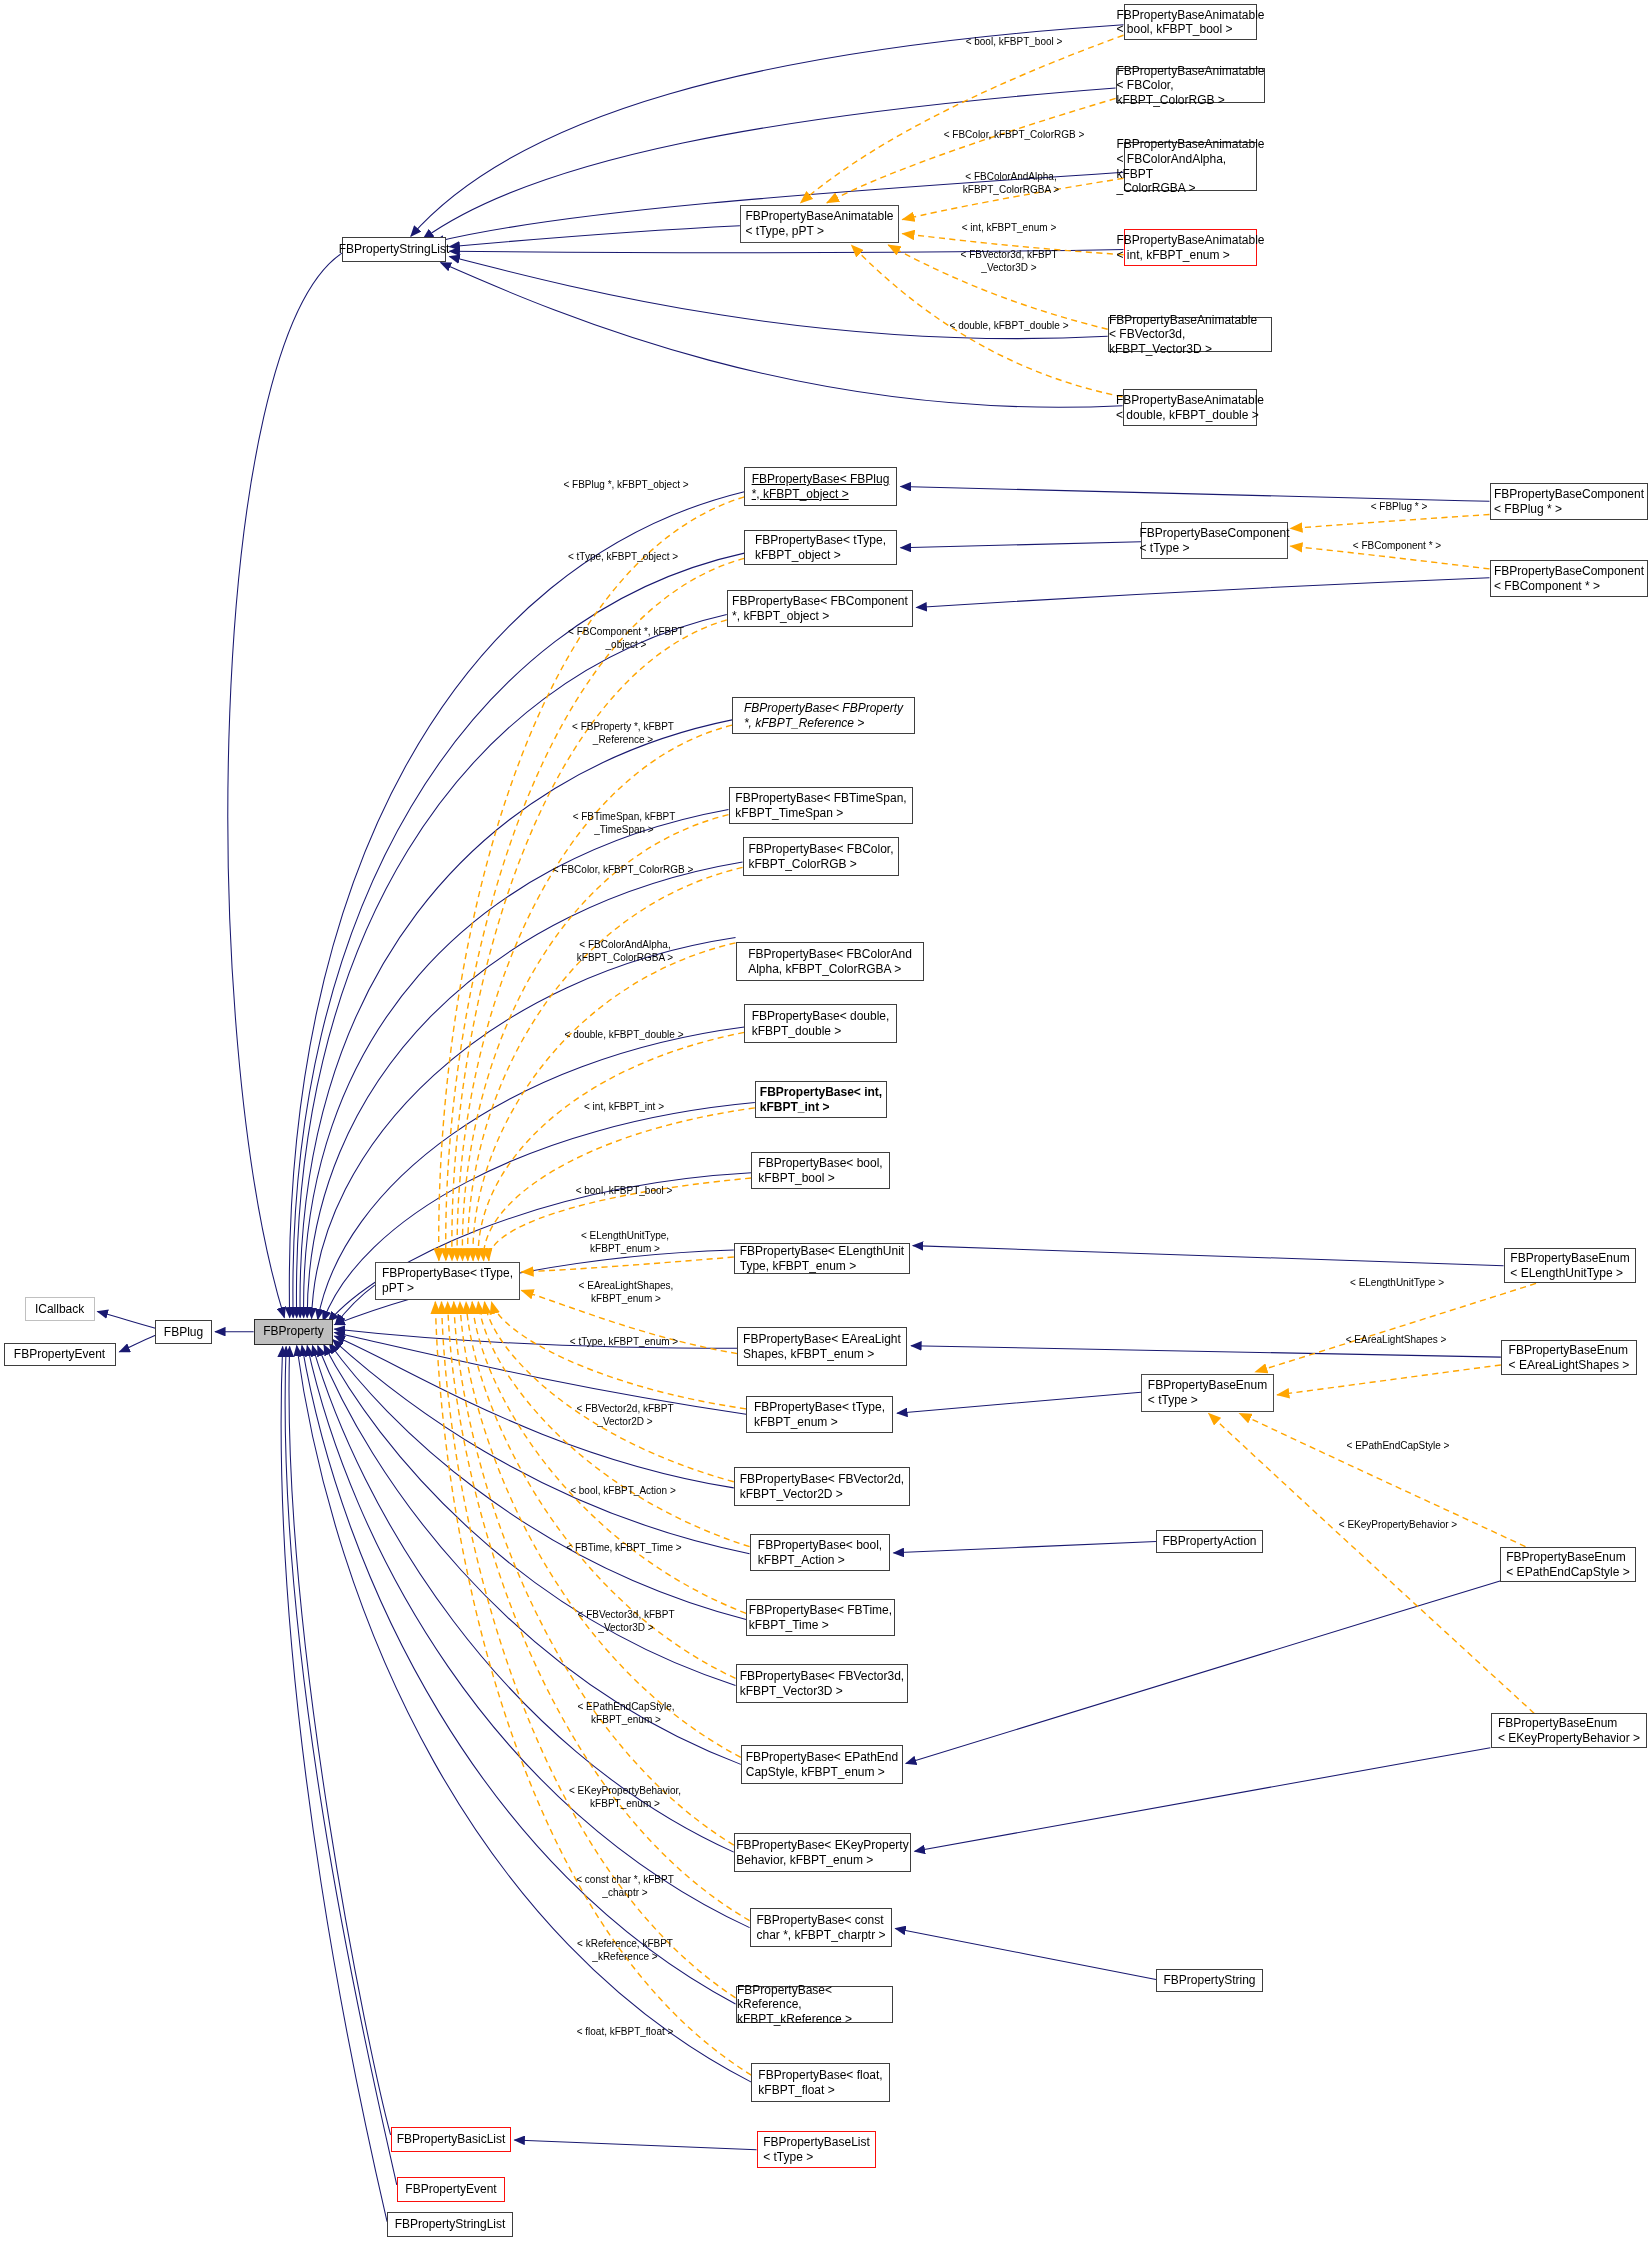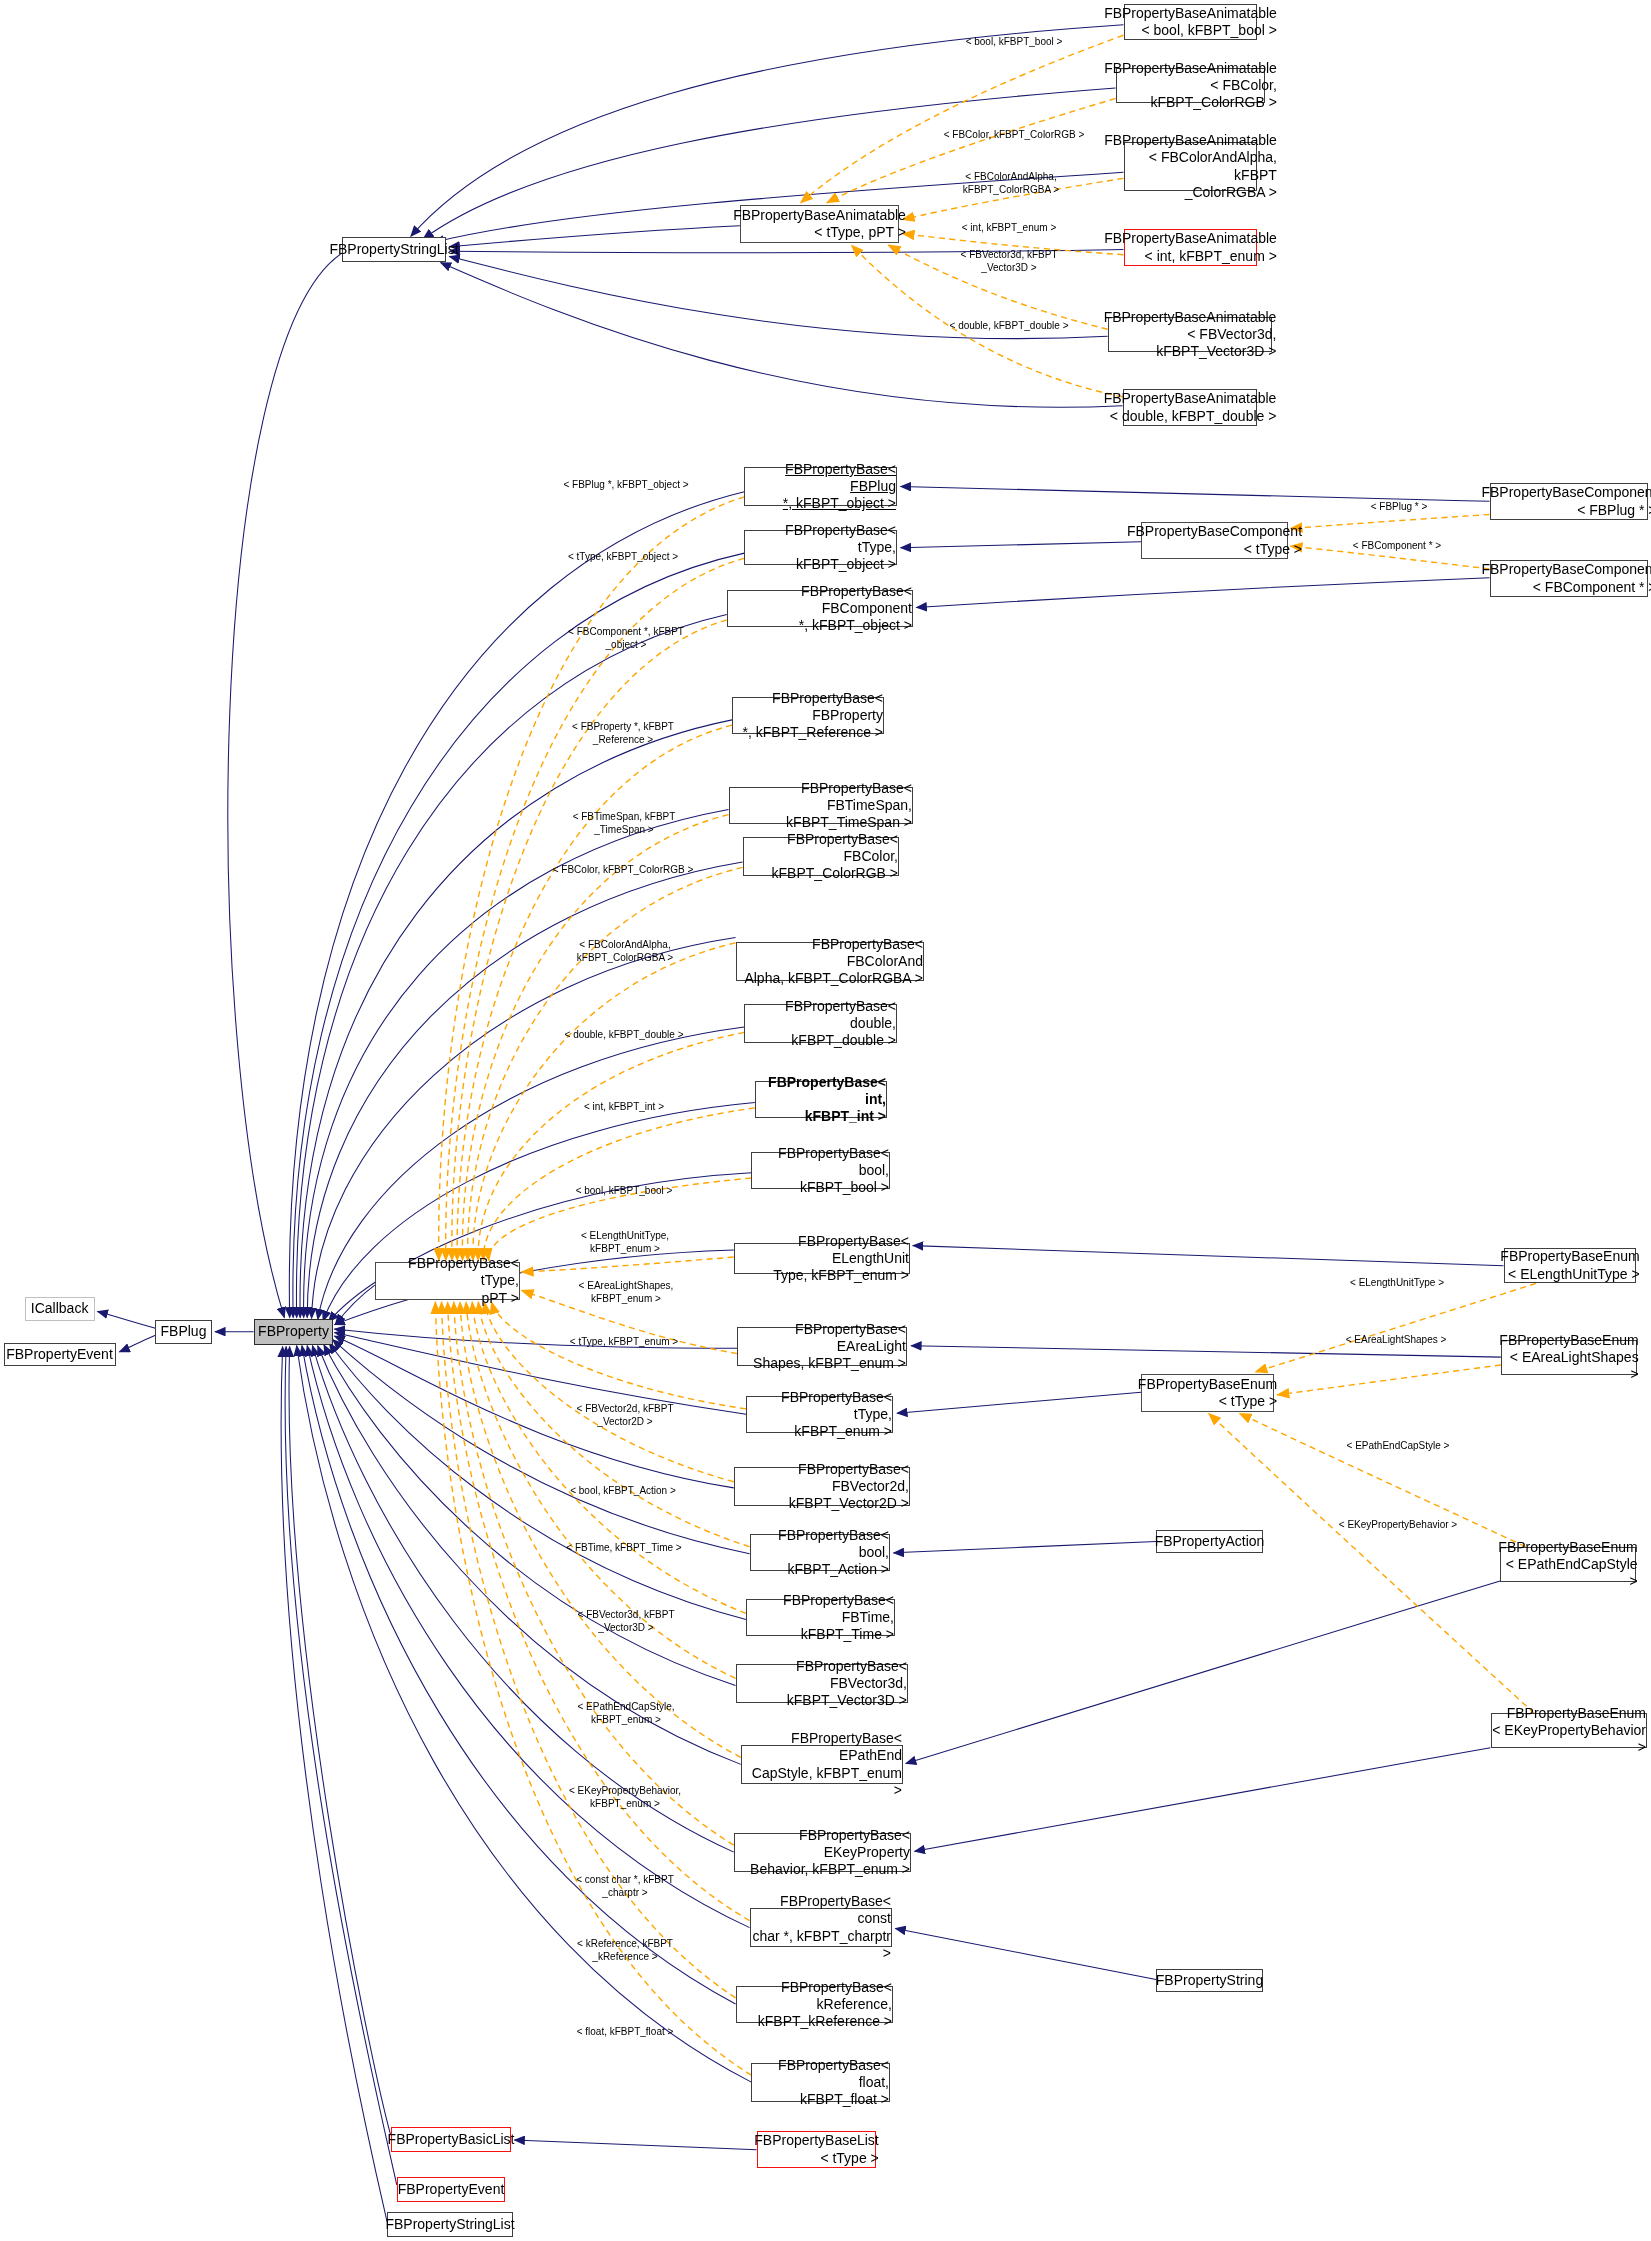--- a/index.html
+++ b/index.html
@@ -1,22 +1,22 @@
 <!DOCTYPE html>
 <html style="font-size:14px"><head>
 <meta charset="utf-8">
 <style>
   html,body{margin:0;padding:0;background:#ffffff;}
   .canvas{position:relative;width:1651px;height:2242px;background:#ffffff;overflow:hidden;
           font-family:"Liberation Sans",sans-serif;}
   #edge-layer{position:absolute;left:0;top:0;width:1651px;height:2242px;}
   #node-layer{position:absolute;left:0;top:0;width:1651px;height:2242px;}
   .node{position:absolute;box-sizing:border-box;background:#ffffff;border:1.3px solid #3e3e3e;
-        display:flex;align-items:center;justify-content:center;text-align:right;
-        font-size:14px;line-height:1.22;color:#000;white-space:pre-line;cursor:pointer;}
+        display:flex;align-items:center;justify-content:center;text-align:left;
+        font-size:12px;line-height:1.22;color:#000;white-space:pre-line;cursor:pointer;}
   .node.red{border-color:#fb0f0c;}
   .node.external{border:0.9px solid #c0c0c0;}
   .node.selected{background:#bfbfbf;border-width:1.8px;border-color:#2b2b2b;}
   .node.template{border-width:1.1px;border-color:#4a4a4a;}
   .edge-label{position:absolute;transform:translate(-50%,-50%);white-space:pre-line;
         text-align:center;font-size:10px;line-height:1.25;color:#000;background:transparent;}
   path.solid{fill:none;stroke:#191970;stroke-width:1.2px;}
   path.dashed{fill:none;stroke:#ffa500;stroke-width:1.6px;stroke-dasharray:7 5;}
 </style>
 </head>
@@ -137,21 +137,21 @@
       <div class="node normal" style="left: 1108px; top: 317px; width: 164px; height: 35px;">FBPropertyBaseAnimatable
 &lt; FBVector3d, kFBPT_Vector3D &gt;</div>
       <div class="node normal" style="left: 1123px; top: 389px; width: 134px; height: 37px;">FBPropertyBaseAnimatable
 &lt; double, kFBPT_double &gt;</div>
       <div class="node normal" style="left: 744px; top: 467px; width: 153px; height: 39px; text-decoration: underline;">FBPropertyBase&lt; FBPlug
 *, kFBPT_object &gt;</div>
       <div class="node normal" style="left: 744px; top: 530px; width: 153px; height: 35px;">FBPropertyBase&lt; tType,
 kFBPT_object &gt;</div>
       <div class="node normal" style="left: 727px; top: 590px; width: 186px; height: 37px;">FBPropertyBase&lt; FBComponent
 *, kFBPT_object &gt;</div>
-      <div class="node normal" style="left: 732px; top: 697px; width: 152px; height: 37px;">FBPropertyBase&lt; FBProperty
+      <div class="node normal" style="left: 732px; top: 697px; width: 183px; height: 37px; font-style: italic;">FBPropertyBase&lt; FBProperty
 *, kFBPT_Reference &gt;</div>
       <div class="node normal" style="left: 729px; top: 787px; width: 184px; height: 37px;">FBPropertyBase&lt; FBTimeSpan,
 kFBPT_TimeSpan &gt;</div>
       <div class="node normal" style="left: 743px; top: 837px; width: 156px; height: 39px;">FBPropertyBase&lt; FBColor,
 kFBPT_ColorRGB &gt;</div>
       <div class="node normal" style="left: 736px; top: 915px; width: 188px; height: 39px; margin-top: 27px;">FBPropertyBase&lt; FBColorAnd
 Alpha, kFBPT_ColorRGBA &gt;</div>
       <div class="node normal" style="left: 744px; top: 1004px; width: 153px; height: 39px;">FBPropertyBase&lt; double,
 kFBPT_double &gt;</div>
       <div class="node normal" style="left: 755px; top: 1081px; width: 132px; height: 37px; font-weight: bold;">FBPropertyBase&lt; int,

